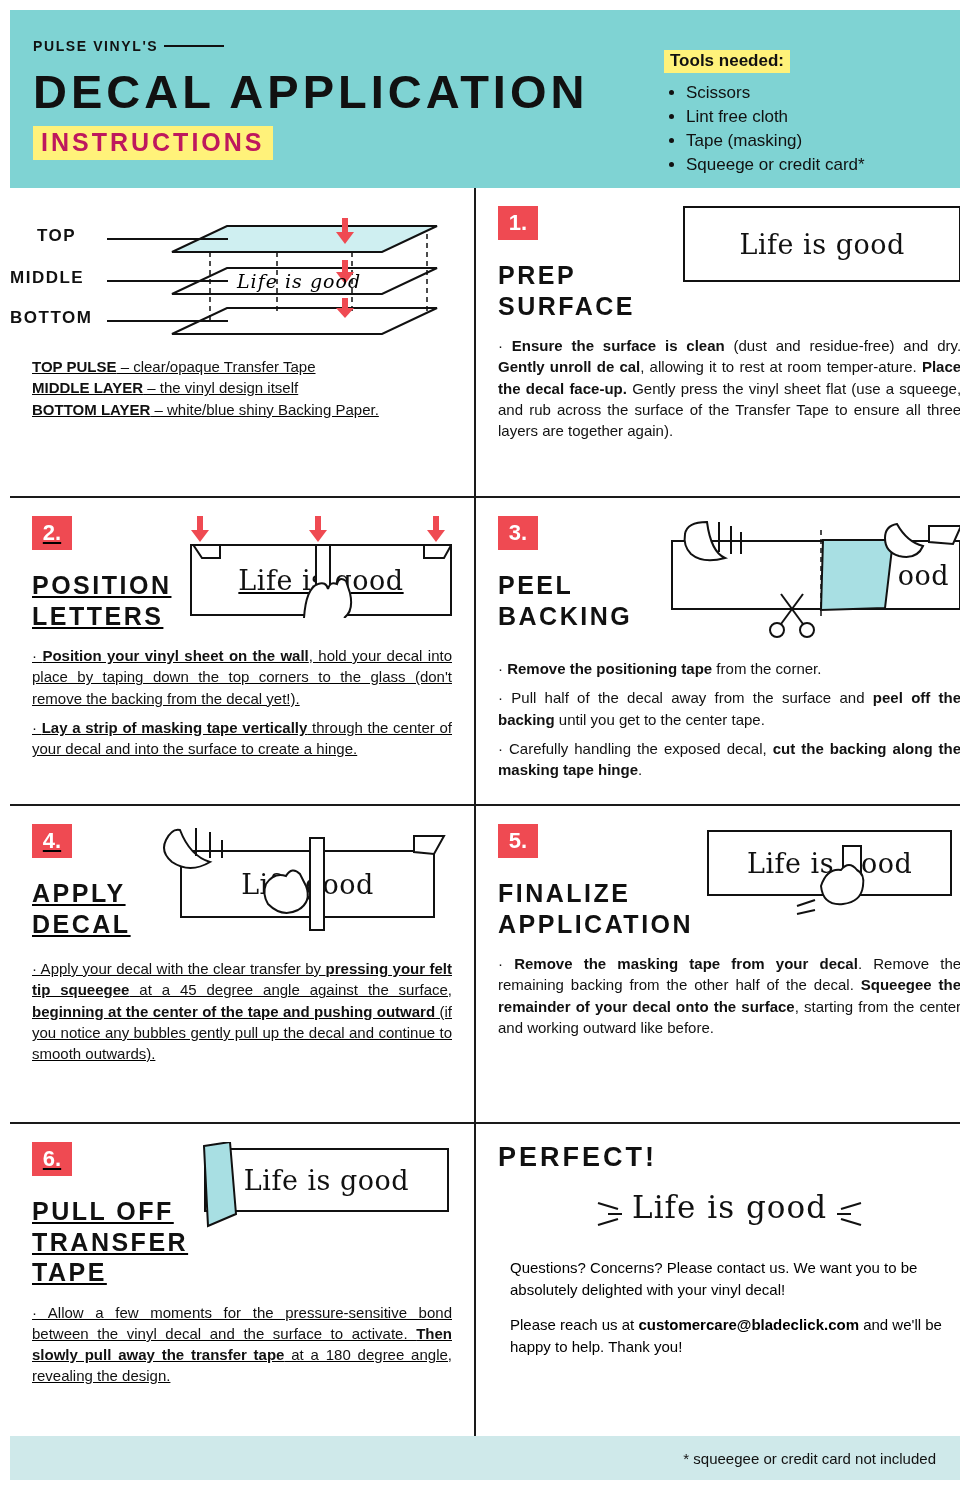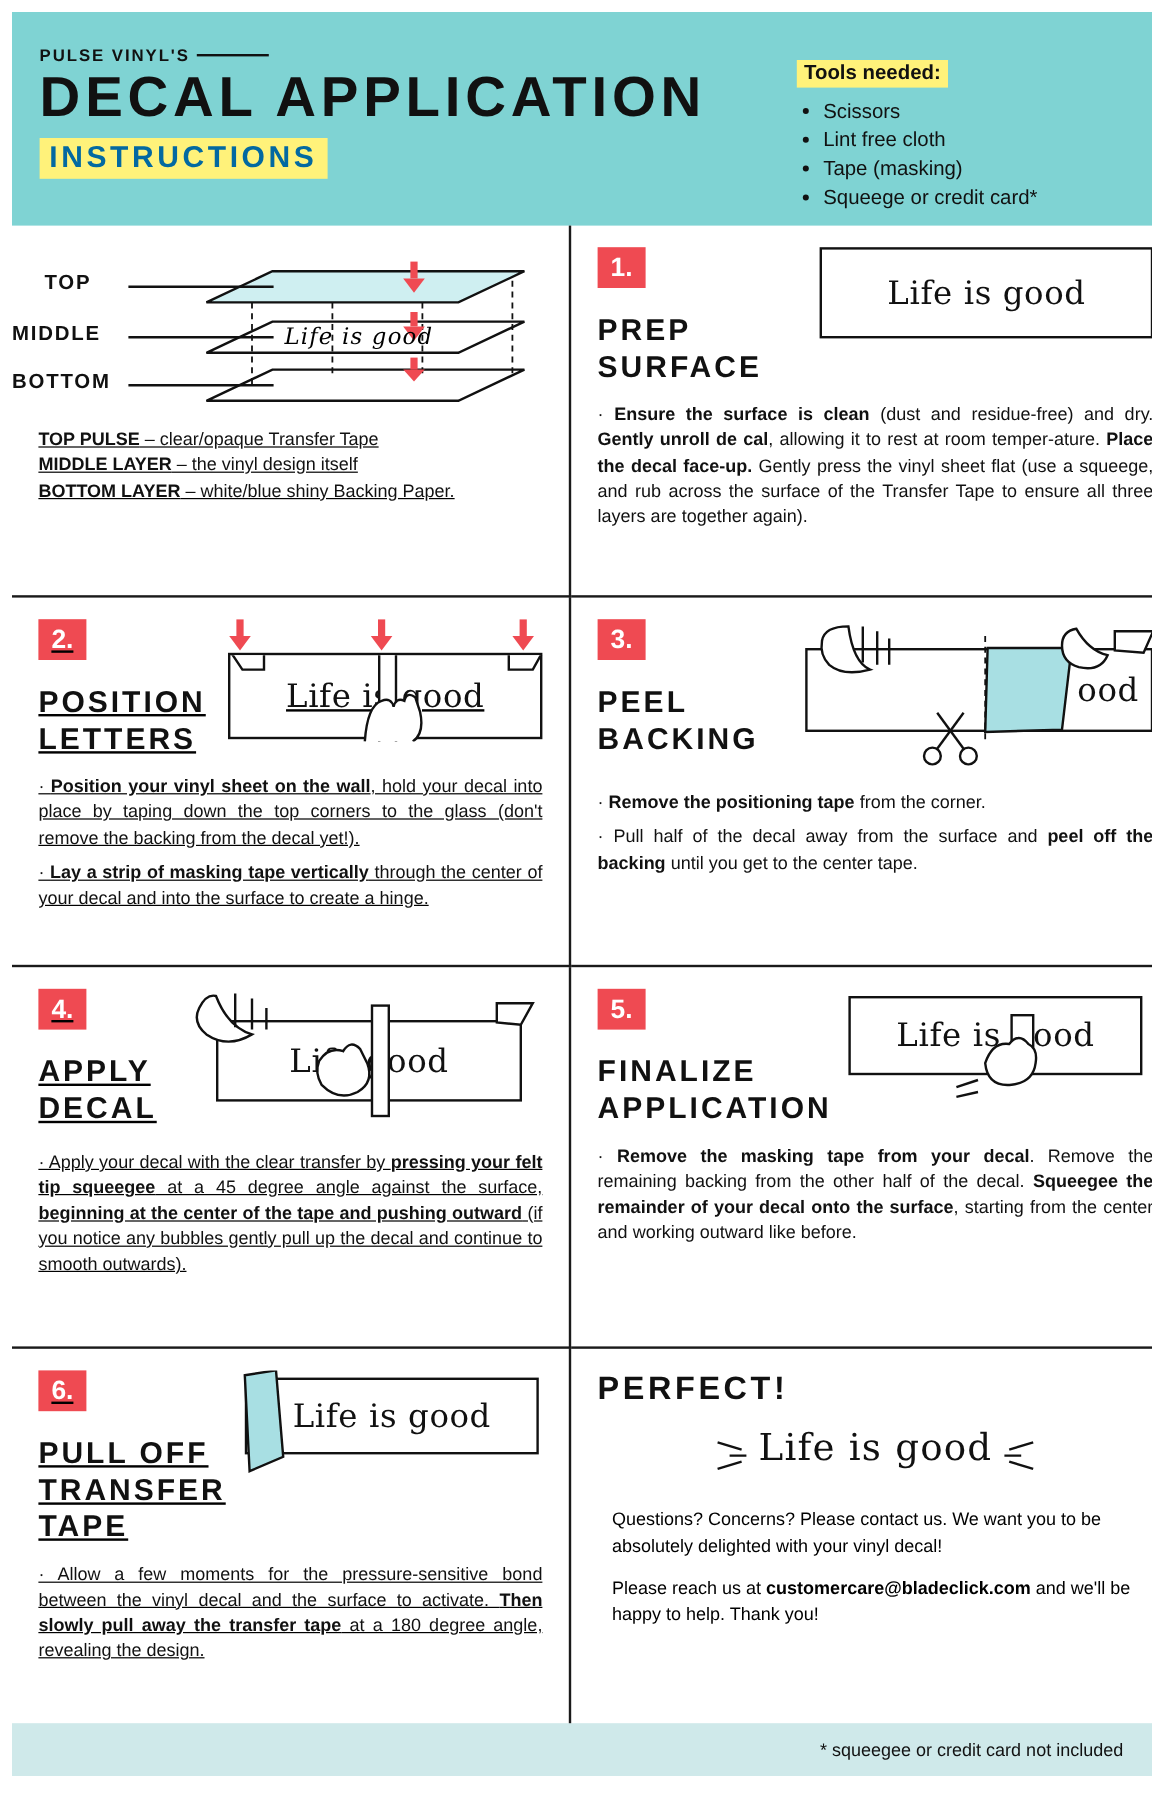--- a/index.html
+++ b/index.html
@@ -40,30 +40,30 @@
     width: 60px;
     border-bottom: 2px solid #111;
     margin-left: 6px;
     vertical-align: 4px;
   }
   .title {
     font-size: 47px;
     font-weight: bold;
     letter-spacing: 4px;
     color: #111;
-    margin: 0 0 0 6px;
+    margin: 12px 0 0 6px;
     line-height: 1.05;
   }
   .subtitle-wrap {
     margin: 10px 0 0 6px;
   }
   .subtitle {
     display: inline-block;
     background: #fff27a;
-    color: #0369a1;
+    color: #be185d;
     font-size: 25px;
     font-weight: bold;
     letter-spacing: 3px;
     padding: 2px 8px 3px 8px;
   }
   .tools {
     position: absolute;
     right: 26px;
     top: 40px;
     width: 270px;
@@ -368,20 +368,21 @@
                 <circle cx="106" cy="114" r="7"></circle>
                 <circle cx="136" cy="114" r="7"></circle>
               </g>
             </svg>
           </div>
         </div>
       </div>
       <div class="body-text">
         <p><span>· </span><b>Remove the positioning tape</b><span> from the corner.</span></p>
         <p><span>· Pull half of the decal away from the surface and </span><b>peel off the backing</b><span> until you get to the center tape.</span></p>
+        <p><span>· Carefully handling the exposed decal, </span><b>cut the backing along the masking tape hinge</b><span>.</span></p>
       </div>
     </div>
 
     <div class="cell left row-h3">
       <div class="head-row">
         <div class="head-left">
           <div class="num">4.</div>
           <div class="step-title" style="white-space:pre-line">APPLY
 DECAL</div>
         </div>

